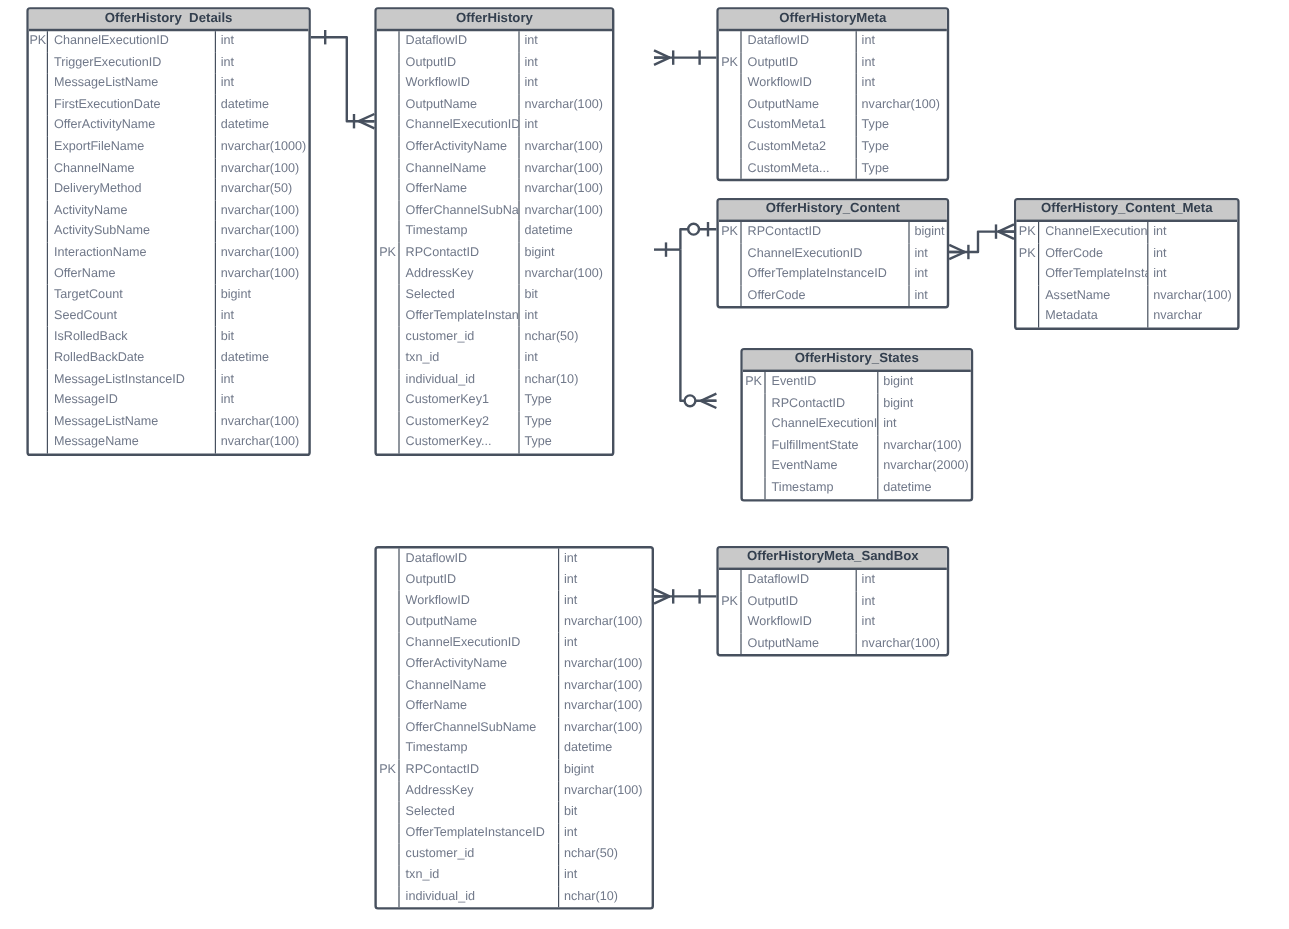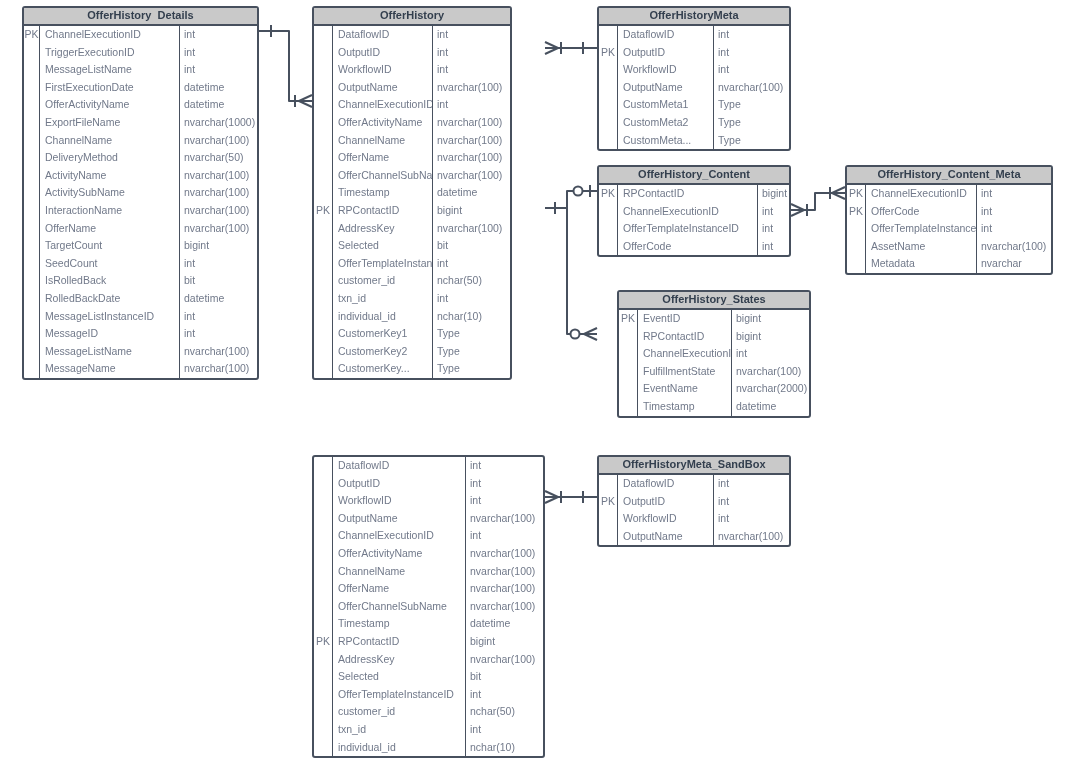--- a/index.html
+++ b/index.html
@@ -353,21 +353,21 @@
             <span class="name-cell">OfferTemplateInstanceID</span>
             <span class="type-cell" style="width: 32px;">int</span>
           </div>
           <div class="col-row">
             <span class="pk-cell" style="width: 18px;"></span>
             <span class="name-cell">OfferCode</span>
             <span class="type-cell" style="width: 32px;">int</span>
           </div>
         </div>
       </div>
-      <div class="table" style="left: 845px; top: 165px; width: 208px;">
+      <div class="table" style="left: 845px; top: 165px; width: 188px;">
         <div class="table-title">OfferHistory_Content_Meta</div>
         <div class="rows">
           <div class="col-row">
             <span class="pk-cell" style="width: 18px;">PK</span>
             <span class="name-cell">ChannelExecutionID</span>
             <span class="type-cell" style="width: 75px;">int</span>
           </div>
           <div class="col-row">
             <span class="pk-cell" style="width: 18px;">PK</span>
             <span class="name-cell">OfferCode</span>

